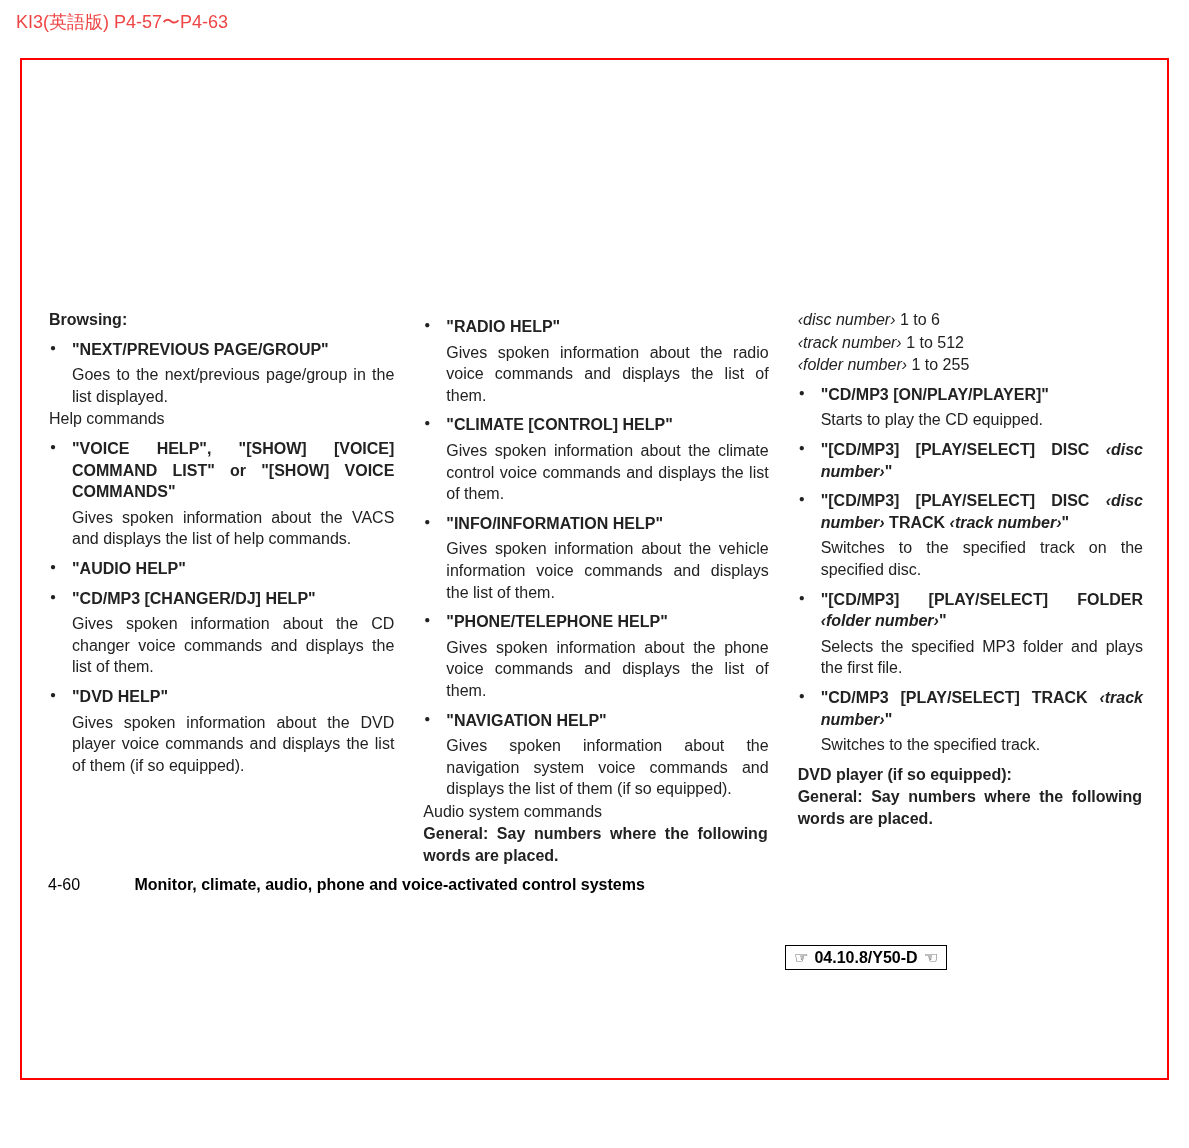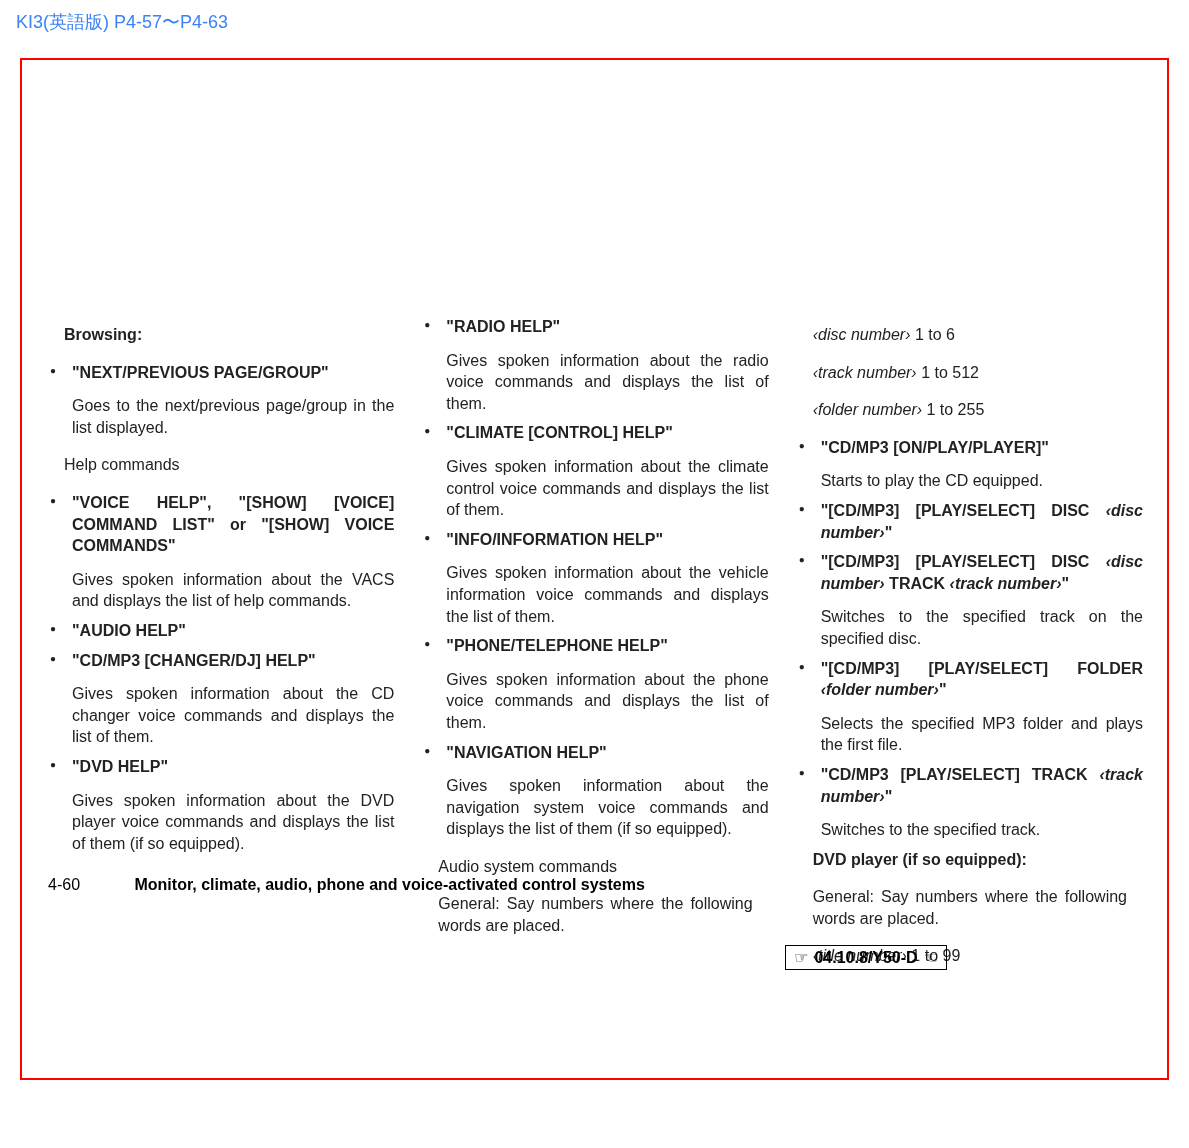--- a/index.html
+++ b/index.html
@@ -8,21 +8,21 @@
     background: #fff;
     color: #000;
     width: 1189px;
     height: 1148px;
     position: relative;
   }
   .top-label {
     position: absolute;
     top: 10px;
     left: 16px;
-    color: #3b82f6;
+    color: #ef4444;
     font-size: 18px;
     font-weight: 500;
   }
   .page-frame {
     position: absolute;
     top: 58px;
     left: 20px;
     width: 1149px;
     height: 1022px;
     border: 2px solid #ff0000;
@@ -32,21 +32,21 @@
     top: 248px;
     left: 26px;
     width: 1095px;
     display: flex;
     gap: 28px;
     font-size: 16px;
     line-height: 1.35;
     color: #222;
   }
   .col { flex: 1 1 0; }
-  .col p { margin: 16px; }
+  .col p { margin: 1px; }
   .sub-head {
     font-weight: 700;
     margin-bottom: 6px;
   }
   .section-head {
     font-size: 16px;
     font-weight: 400;
     margin: 10px 0 6px 0;
   }
   ul { list-style: none; margin: 0; padding: 0; }
@@ -62,26 +62,27 @@
     left: 2px;
     top: 2px;
     font-size: 10px;
   }
   .cmd {
     font-weight: 700;
   }
   .cmd .param { font-style: italic; font-weight: 700; }
   .desc {
     display: block;
-    margin-top: 12px;
+    margin-top: 4px;
     text-align: justify;
   }
   .gen-line {
     margin-top: 6px;
     text-align: justify;
+    font-weight: bold;
   }
   .param-line {
     margin-top: 4px;
   }
   .param-line .param { font-style: italic; }
   .footer-line {
     position: absolute;
     left: 26px;
     bottom: 184px;
     font-size: 16px;
@@ -191,21 +192,20 @@
           <span class="desc">Selects the specified MP3 folder and plays the first file.</span>
         </li>
         <li class="bullet">
           <span class="cmd"><span>"CD/MP3 [PLAY/SELECT] TRACK </span><span class="param">‹track number›</span><span>"</span></span>
           <span class="desc">Switches to the specified track.</span>
         </li>
       </ul>
 
       <p class="sub-head" style="margin-top:8px">DVD player (if so equipped):</p>
       <p class="gen-line">General: Say numbers where the following words are placed.</p>
-      <p class="param-line"><span class="param">‹title number›</span><span> 1 to 99</span></p>
     </div>
 
   </div>
 
   <div class="footer-line">
     <span class="pg">4-60</span>
     <span class="ft">Monitor, climate, audio, phone and voice-activated control systems</span>
   </div>
 
   <div class="stamp">

